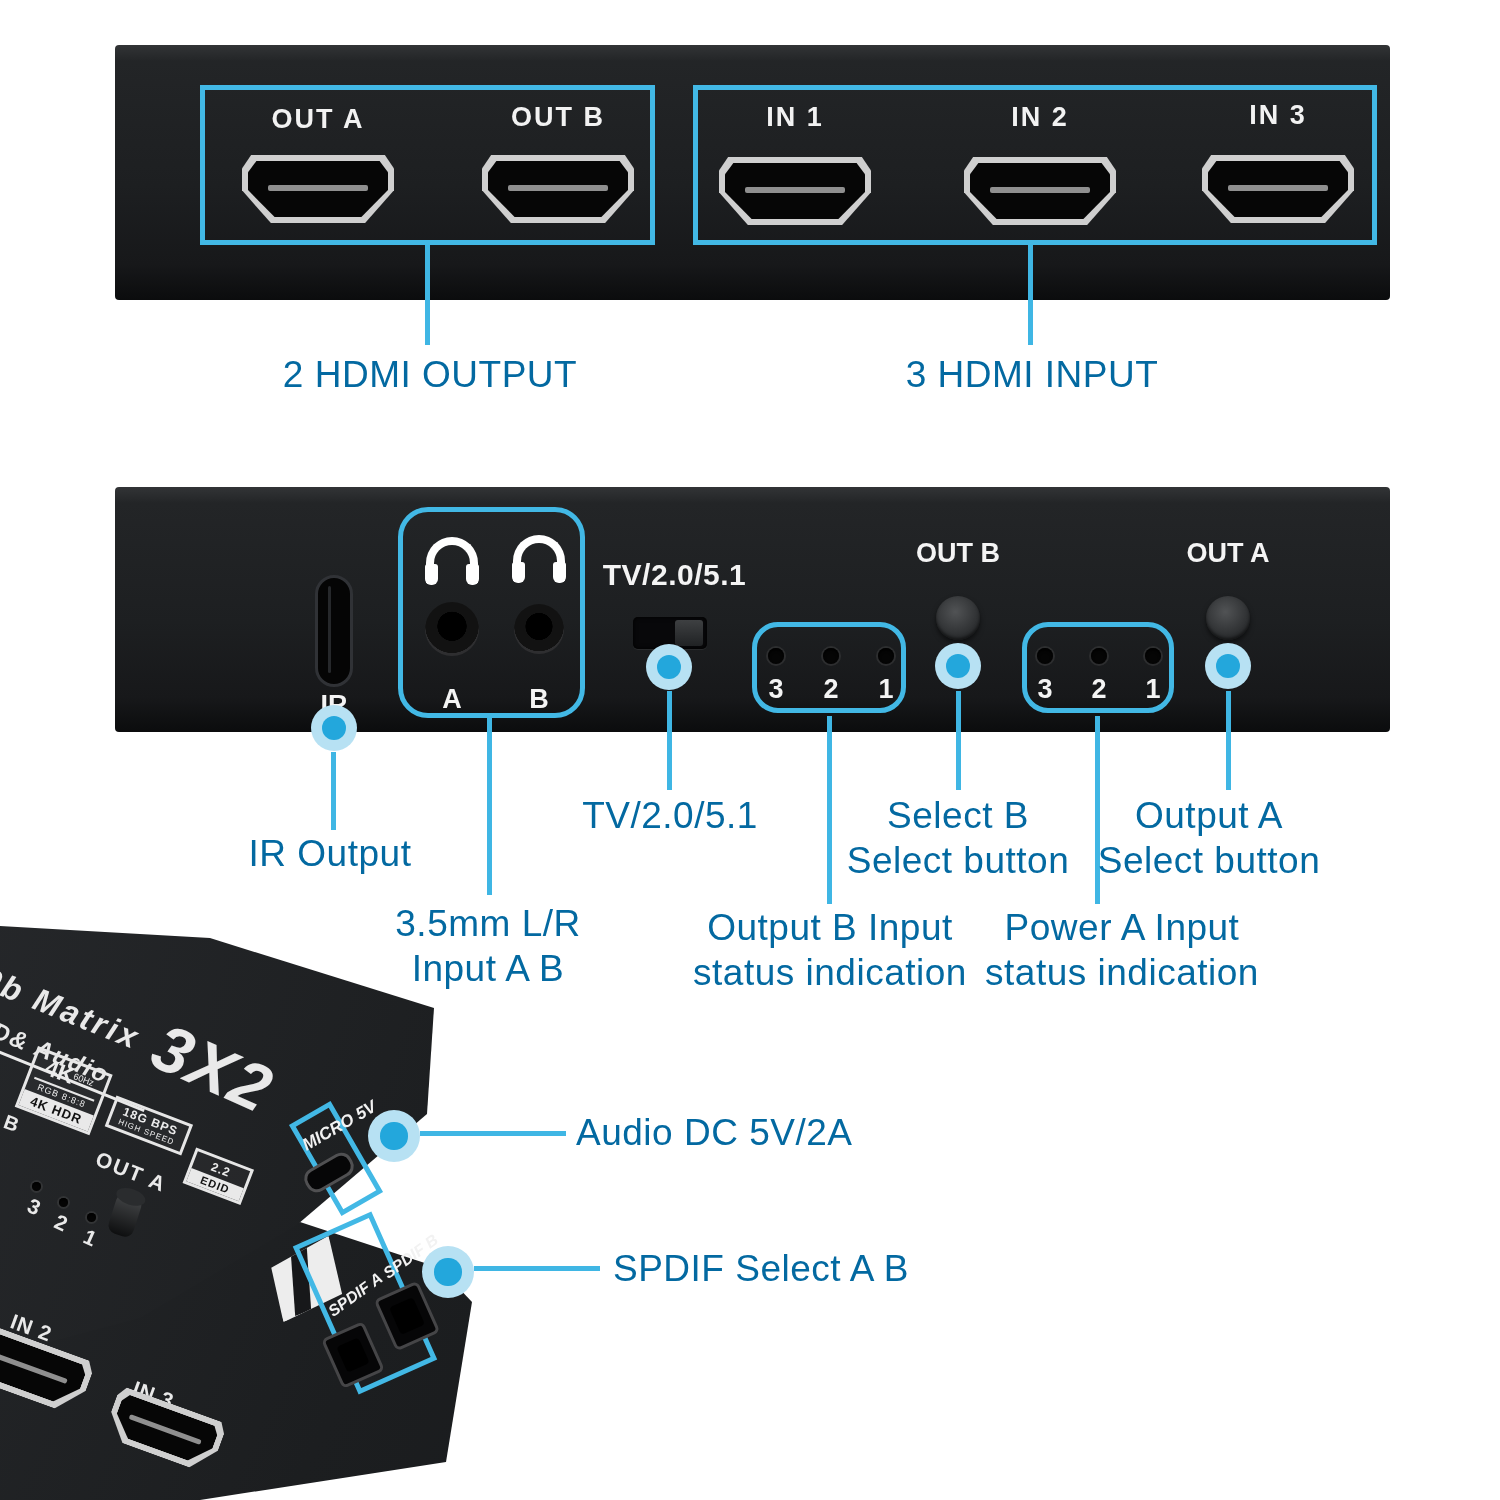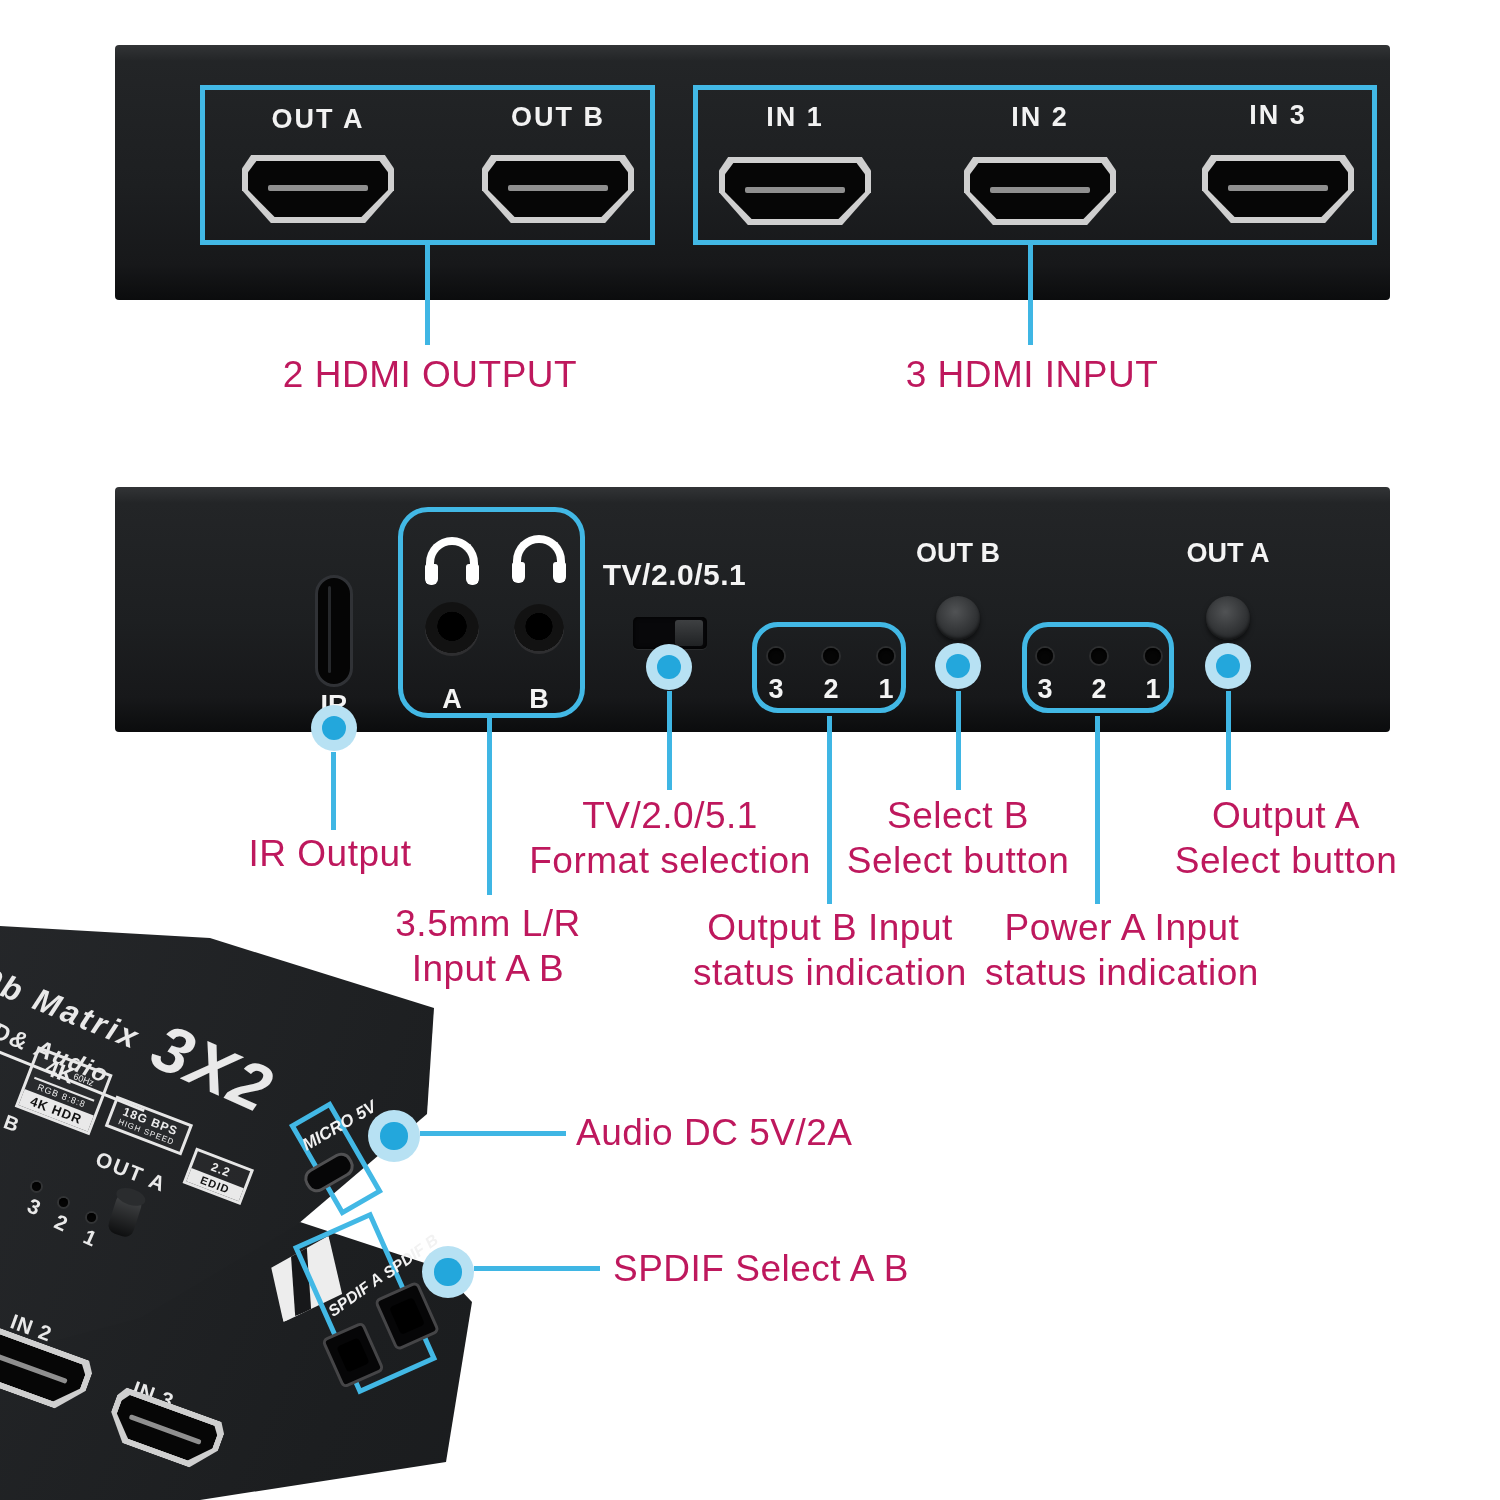--- a/index.html
+++ b/index.html
@@ -9,21 +9,21 @@
   
   .dev{position:absolute;background:linear-gradient(180deg,#323436 0px,#232527 16px,#1d1f21 55%,#17181a 86%,#0b0c0d 100%);border-radius:4px;}
   .poly{position:absolute;left:0;top:0;width:1500px;height:1500px;}
   
   .cbox{position:absolute;border:5px solid #42b8e5;box-sizing:border-box;}
   .vline{position:absolute;width:5px;background:#3fb6e4;}
   .hline{position:absolute;height:5px;background:#3fb6e4;}
   .dot{position:absolute;border-radius:50%;background:#b7e1f3;display:grid;place-items:center;}
   .dot i{display:block;width:52%;height:52%;border-radius:50%;background:#23a7dc;}
   
-  .ann{position:absolute;color:#be185d;font-size:37px;line-height:1.22;text-align:center;letter-spacing:.5px;}
+  .ann{position:absolute;color:#0369a1;font-size:37px;line-height:1.22;text-align:center;letter-spacing:.5px;}
   .ann.left{text-align:left;}
   .plabel{position:absolute;color:#f2f2f2;font-weight:bold;font-size:27px;letter-spacing:2px;text-align:center;}
   .dlabel{position:absolute;color:#f4f4f4;font-weight:bold;text-align:center;}
   
   .hdmi{position:absolute;background:#cfcfcf;clip-path:polygon(6% 0,94% 0,100% 20%,100% 52%,81% 100%,19% 100%,0 52%,0 20%);}
   .hdmi i{position:absolute;left:6px;top:6px;right:6px;bottom:6px;background:#060606;
           clip-path:polygon(6% 0,94% 0,100% 20%,100% 52%,81% 100%,19% 100%,0 52%,0 20%);}
   .hdmi b{position:absolute;left:17%;right:17%;top:44%;height:9%;background:#8f8f8f;border-radius:2px;}
   
   .ir{position:absolute;background:#050505;border:3px solid #303236;border-radius:19px;box-sizing:border-box;}
@@ -142,21 +142,20 @@
   <div class="dlabel" style="left:587px;top:558px;width:175px;font-size:30px;letter-spacing:.5px;">TV/2.0/5.1</div>
   <div class="sw" style="left:633px;top:617px;width:74px;height:32px;">
       <span class="knob"></span>
     </div>
   <div class="dot" style="left:646px;top:644px;width:46px;height:46px;">
       <i></i>
     </div>
   <div class="vline" style="left:667px;top:691px;height:99px;"></div>
   <div class="ann" style="left:495px;top:793px;width:350px;">
     <div>TV/2.0/5.1</div>
-    <div>Format selection</div>
   </div>
 
   <div class="cbox" style="left:752px;top:622px;width:154px;height:91px;border-radius:26px;"></div>
   <div class="led" style="left:768px;top:648px;width:16px;height:16px;"></div>
   <div class="led" style="left:823px;top:648px;width:16px;height:16px;"></div>
   <div class="led" style="left:878px;top:648px;width:16px;height:16px;"></div>
   <div class="dlabel" style="left:761px;top:674px;width:30px;font-size:27px;">3</div>
   <div class="dlabel" style="left:816px;top:674px;width:30px;font-size:27px;">2</div>
   <div class="dlabel" style="left:871px;top:674px;width:30px;font-size:27px;">1</div>
   <div class="vline" style="left:827px;top:716px;height:188px;"></div>
@@ -188,21 +187,21 @@
     <div>Power A Input</div>
     <div>status indication</div>
   </div>
 
   <div class="dlabel" style="left:1148px;top:538px;width:160px;font-size:27px;">OUT A</div>
   <div class="pbtn" style="left:1206px;top:596px;width:44px;height:44px;"></div>
   <div class="dot" style="left:1205px;top:643px;width:46px;height:46px;">
       <i></i>
     </div>
   <div class="vline" style="left:1226px;top:691px;height:99px;"></div>
-  <div class="ann" style="left:1136px;top:793px;width:300px;">
+  <div class="ann" style="left:1059px;top:793px;width:300px;">
     <div>Output A</div>
     <div>Select button</div>
   </div>
 
   <div class="poly" style="clip-path:polygon(0px 1310px,300px 1222px,440px 1268px,472px 1302px,446px 1462px,200px 1500px,0px 1500px);
               background:linear-gradient(115deg,#2a2c2f 0%,#1c1e20 45%,#121314 100%);"></div>
   <div class="poly" style="clip-path:polygon(0px 926px,210px 938px,434px 1008px,427px 1114px,298px 1224px,140px 1318px,0px 1355px);
               background:linear-gradient(108deg,#292b2e 0%,#1d1f21 40%,#141517 75%,#0e0f10 100%);"></div>
 
   <div class="abs" style="left:-40px;top:948px;transform:rotate(22deg);transform-origin:left top;color:#e9e9e9;

